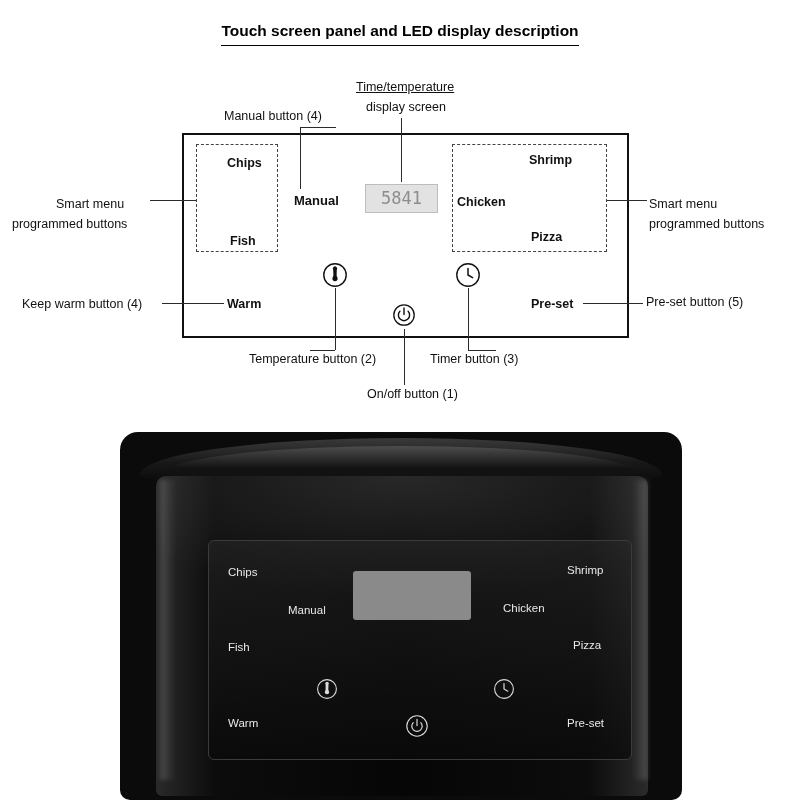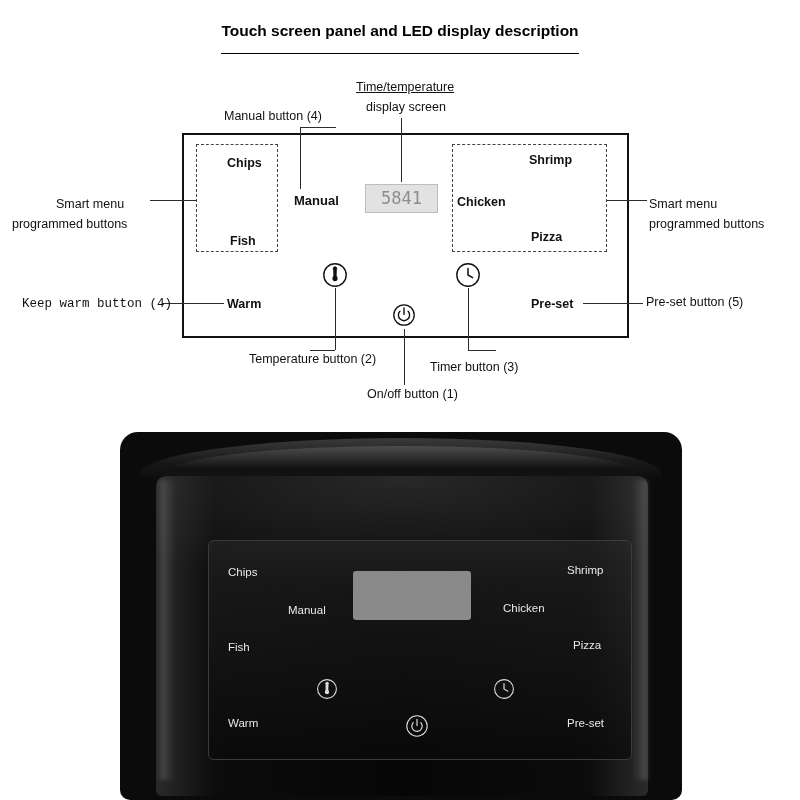--- a/index.html
+++ b/index.html
@@ -22,21 +22,21 @@
     left: 0;
     top: 22px;
     width: 800px;
     text-align: center;
     font-size: 15.5px;
     font-weight: bold;
     color: #000;
   }
   #title span {
     border-bottom: 1.5px solid #000;
-    padding-bottom: 14px;
+    padding-bottom: 6px;
   }
 
   
   #diagram {
     position: absolute;
     left: 0;
     top: 0;
     width: 800px;
     height: 420px;
   }
@@ -111,24 +111,24 @@
   #ic-power { left: 392px; top: 303px; width: 24px; height: 24px; }
 
   
   #c-manual      { left: 224px; top: 109px; }
   #c-time1       { left: 356px; top: 80px; text-decoration: underline; }
   #c-time2       { left: 366px; top: 100px; }
   #c-smart-l1    { left: 56px;  top: 197px; }
   #c-smart-l2    { left: 12px;  top: 217px; }
   #c-smart-r1    { left: 649px; top: 197px; }
   #c-smart-r2    { left: 649px; top: 217px; }
-  #c-keepwarm    { left: 22px;  top: 297px; font-family: Liberation Mono, monospace; }
+  #c-keepwarm    { left: 22px;  top: 297px; }
   #c-preset      { left: 646px; top: 295px; }
   #c-temp        { left: 237px; top: 352px; margin-left: 12px; }
-  #c-timer       { left: 430px; top: 352px; margin-top: 8px; }
+  #c-timer       { left: 430px; top: 352px; }
   #c-onoff       { left: 347px; top: 387px; margin-left: 20px; }
 
   
   .line {
     position: absolute;
     background: #2b2b2b;
   }
   .hline { height: 1px; }
   .vline { width: 1px; }
 

